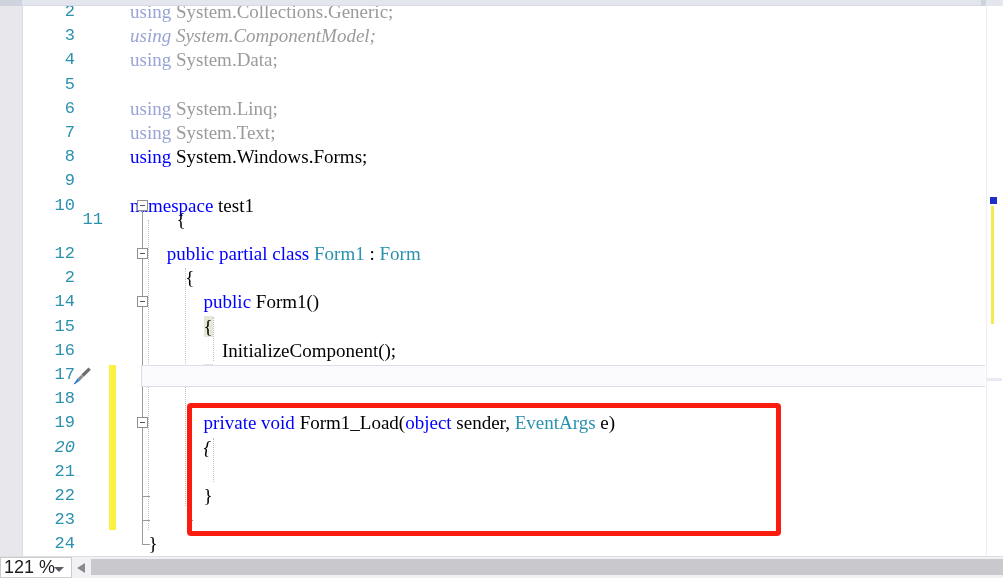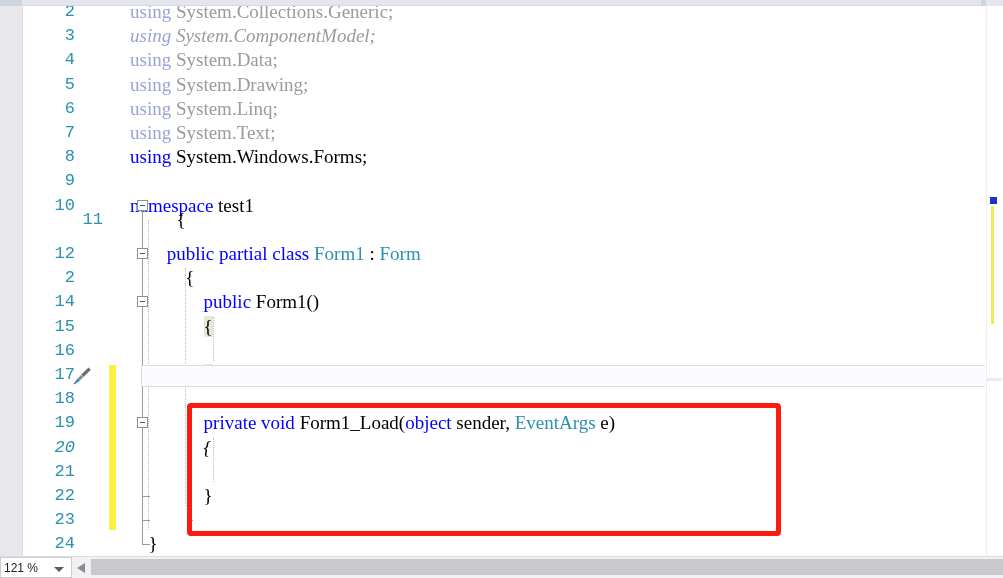--- a/index.html
+++ b/index.html
@@ -216,21 +216,21 @@
     left: 0px; top: 557px;
     width: 72px; height: 21px;
     background: #ffffff;
     border: 1px solid #cccccf;
     box-sizing: border-box;
     display: flex;
     align-items: center;
   }
   .zoom-value {
     font-family: "Liberation Sans", sans-serif;
-    font-size: 12px;
+    font-size: 18px;
     color: #1e1e1e;
     padding-left: 3px;
     white-space: nowrap;
   }
   .zoom-arrow {
     position: absolute;
     right: 7px; top: 9px;
     width: 0; height: 0;
     border-left: 5px solid transparent;
     border-right: 5px solid transparent;
@@ -277,21 +277,20 @@
         <div class="row" style="top: 18.2px;">
           <div class="lineno">3</div>
           <div class="code" style="left: 107px; font-style: italic;"><span class="kw-dim">using</span><span class="dim"> System.ComponentModel;</span></div>
         </div>
         <div class="row" style="top: 42.4px;">
           <div class="lineno">4</div>
           <div class="code" style="left: 107px;"><span class="kw-dim">using</span><span class="dim"> System.Data;</span></div>
         </div>
         <div class="row" style="top: 66.6px;">
           <div class="lineno">5</div>
-          <div class="code" style="left: 107px;"><span class="kw-dim">using</span><span class="dim"> System.Drawing;</span></div>
         </div>
         <div class="row" style="top: 90.8px;">
           <div class="lineno">6</div>
           <div class="code" style="left: 107px;"><span class="kw-dim">using</span><span class="dim"> System.Linq;</span></div>
         </div>
         <div class="row" style="top: 115px;">
           <div class="lineno">7</div>
           <div class="code" style="left: 107px;"><span class="kw-dim">using</span><span class="dim"> System.Text;</span></div>
         </div>
         <div class="row" style="top: 139.2px;">
@@ -321,20 +320,21 @@
         <div class="row" style="top: 284.4px;">
           <div class="lineno">14</div>
           <div class="code" style="left: 180.6px;"><span class="kw">public</span><span> Form1()</span></div>
         </div>
         <div class="row" style="top: 308.6px;">
           <div class="lineno">15</div>
           <div class="code" style="left: 180.6px;"><span class="brace-hl">{</span></div>
         </div>
         <div class="row" style="top: 332.8px;">
           <div class="lineno">16</div>
+          <div class="code" style="left: 199px;"><span>InitializeComponent();</span></div>
         </div>
         <div class="row" style="top: 357px;">
           <div class="lineno">17</div>
           <div class="code" style="left: 180.6px;"><span class="brace-hl">}</span></div>
         </div>
         <div class="row" style="top: 381.2px;">
           <div class="lineno">18</div>
           <div class="code" style="left: 107px;"></div>
         </div>
         <div class="row" style="top: 405.4px;">

